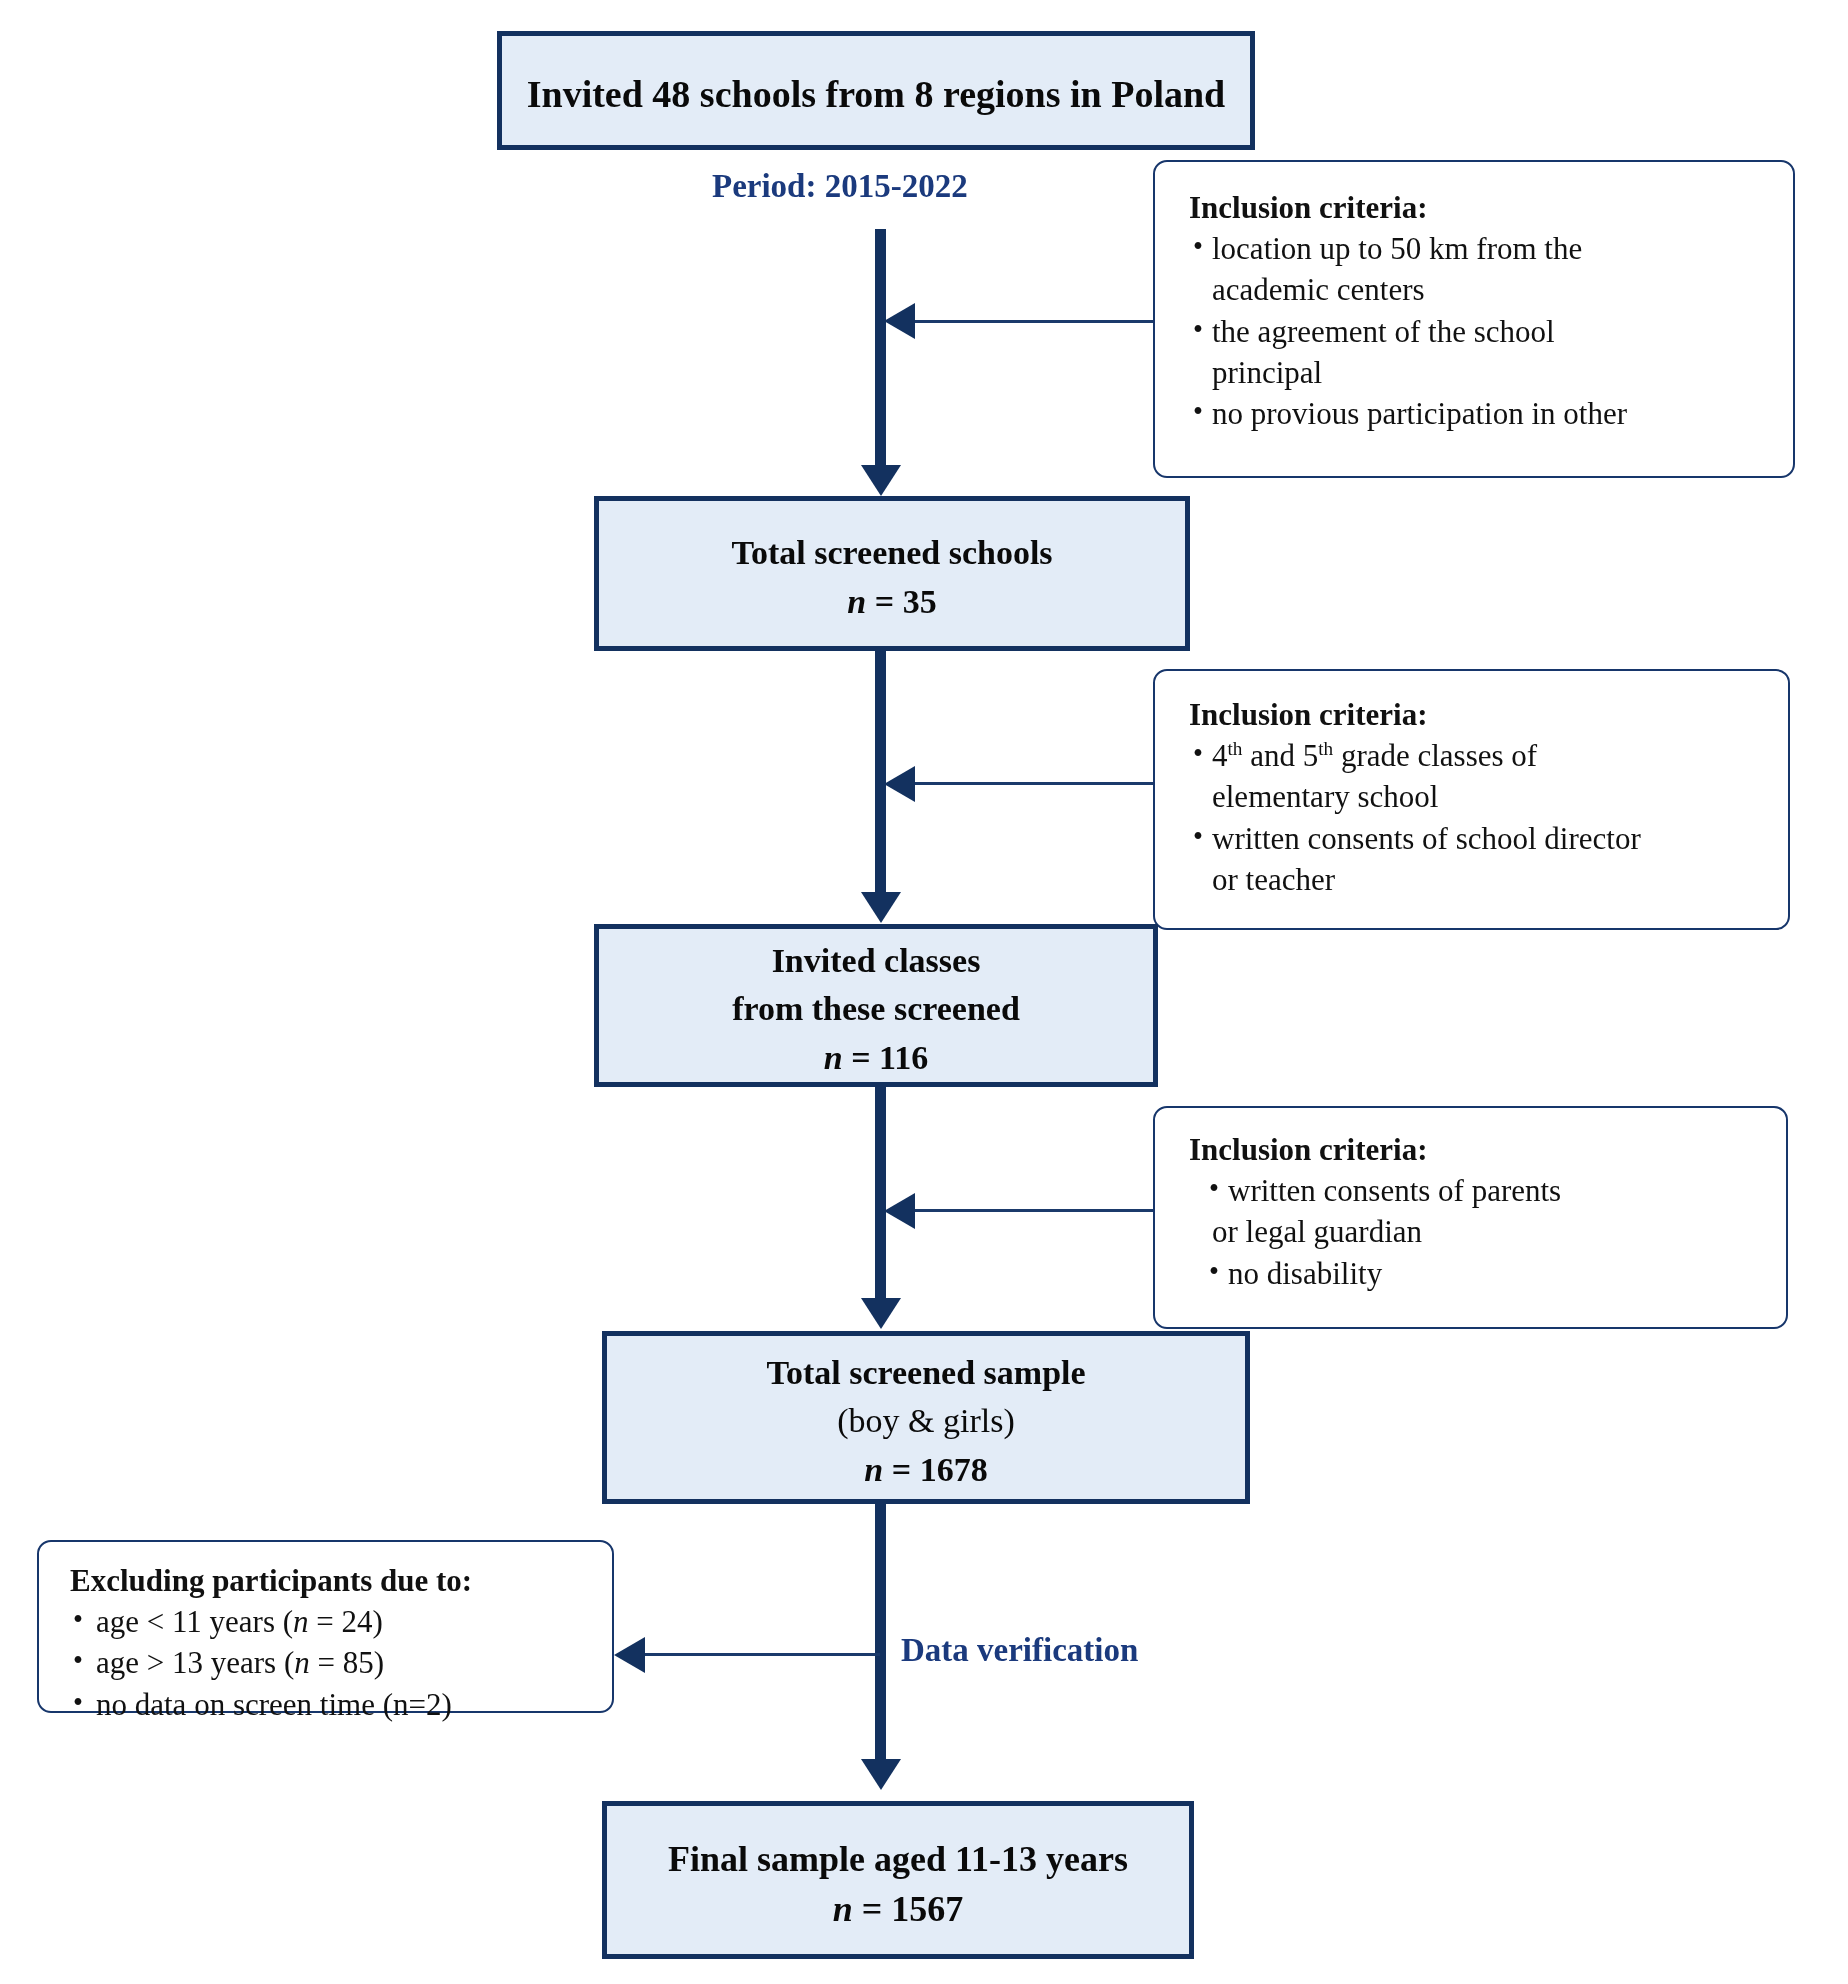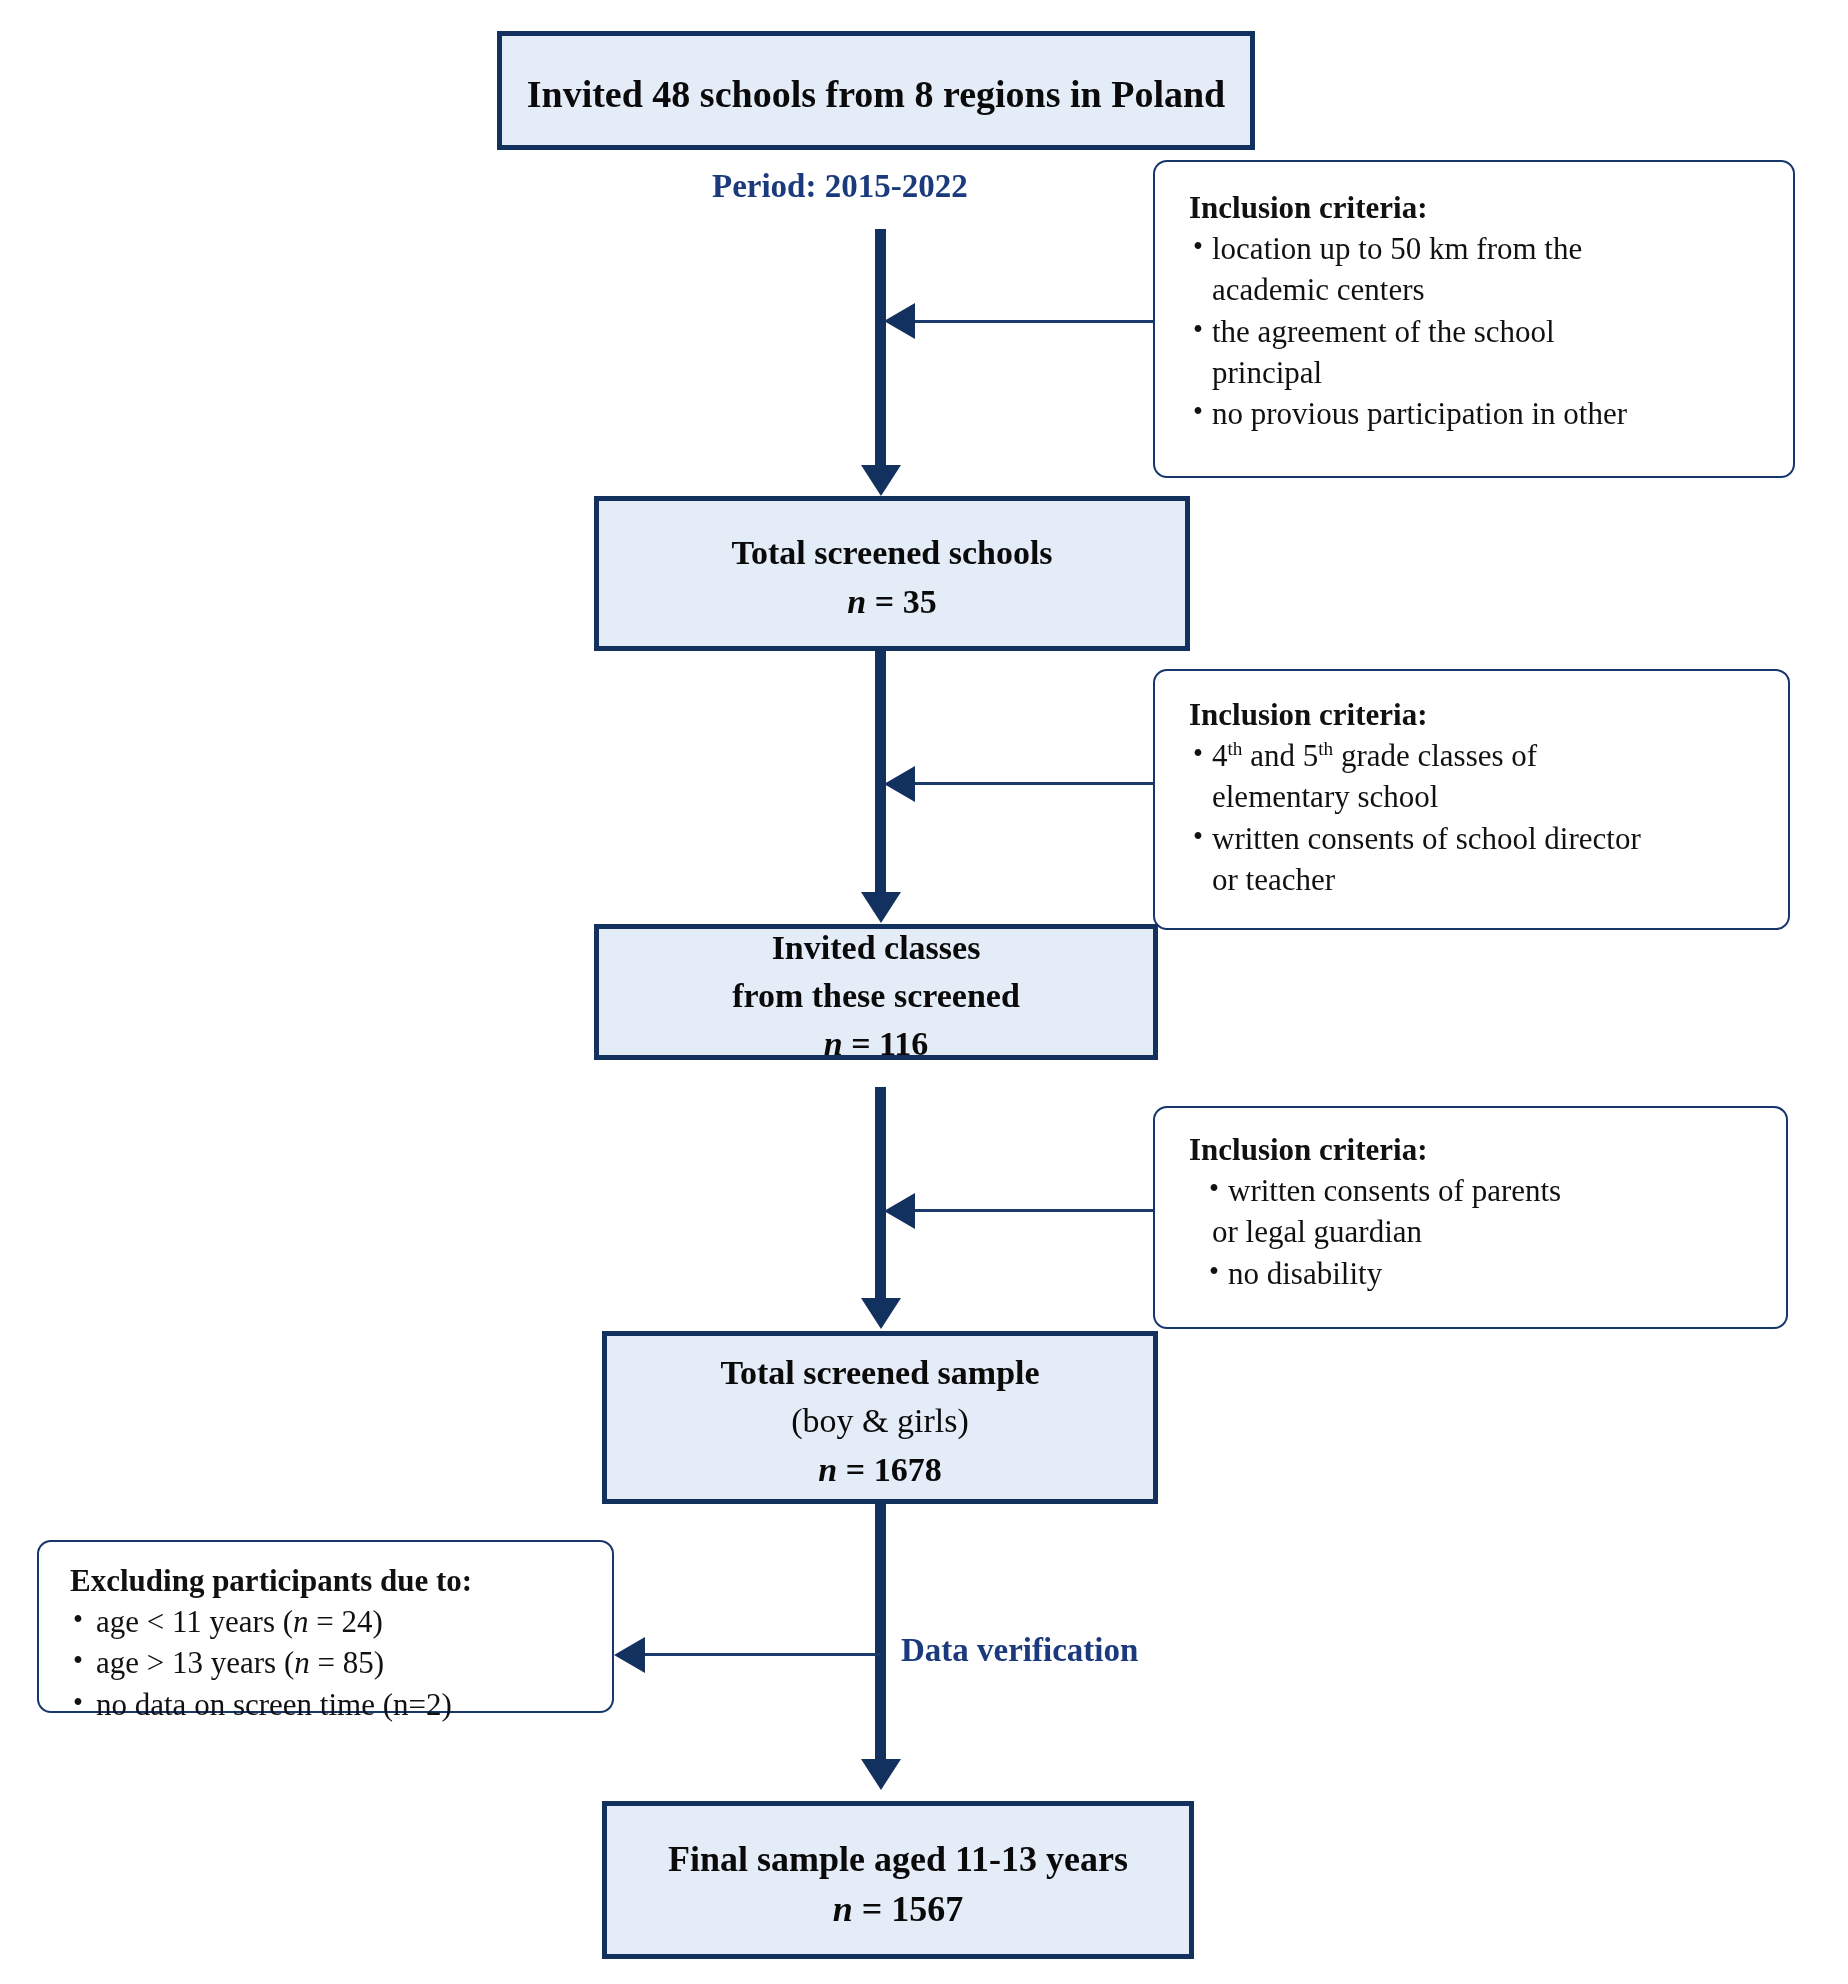--- a/index.html
+++ b/index.html
@@ -180,21 +180,21 @@
         </li>
         <li>
           <span class="bullet">•</span>
           <span>written consents of school director</span>
           <span class="cont">or teacher</span>
         </li>
       </ul>
     </div>
   </div>
 
-  <div class="proc-box" style="left:594px; top:924px; width:564px; height:136px; font-size:34px;">
+  <div class="proc-box" style="left:594px; top:924px; width:564px; height:163px; font-size:34px;">
     <span class="line nline">Invited classes</span>
     <span class="line nline">from these screened</span>
     <span class="line">
       <span class="it">n</span><span> = </span><span>116</span>
     </span>
   </div>
 
   <div class="vline" style="left:875px; top:1087px; width:11px; height:214px;"></div>
   <div class="arrow-down" style="left:861px; top:1298px;"></div>
   <div class="hline" style="left:900px; top:1209px; width:258px;"></div>
@@ -210,21 +210,21 @@
           <span class="cont" style="margin-left:-16px;">or legal guardian</span>
         </li>
         <li style="padding-left:39px;">
           <span class="bullet" style="left:20px;">•</span>
           <span>no disability</span>
         </li>
       </ul>
     </div>
   </div>
 
-  <div class="proc-box" style="left:602px; top:1331px; width:556px; height:173px; font-size:34px;">
+  <div class="proc-box" style="left:602px; top:1331px; width:648px; height:173px; font-size:34px;">
     <span class="line nline">Total screened sample</span>
     <span class="line sub">(boy &amp; girls)</span>
     <span class="line">
       <span class="it">n</span><span> = </span><span>1678</span>
     </span>
   </div>
 
   <div class="vline" style="left:875px; top:1504px; width:11px; height:256px;"></div>
   <div class="arrow-down" style="left:861px; top:1759px;"></div>
 

